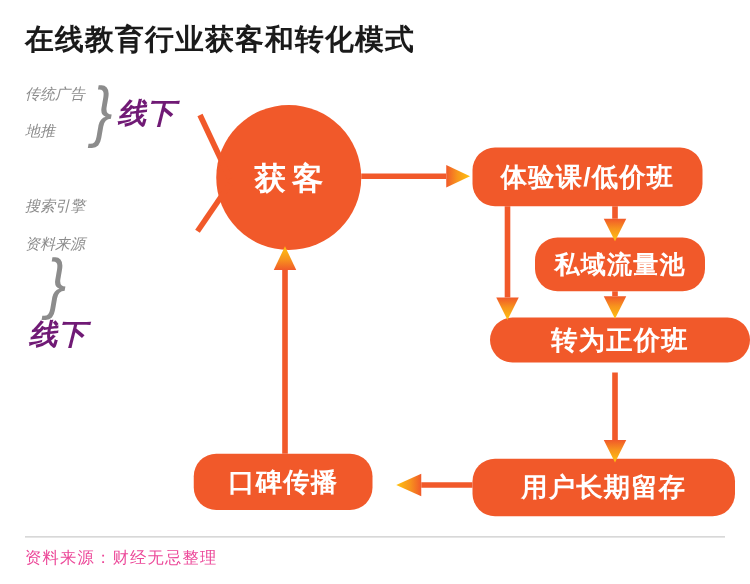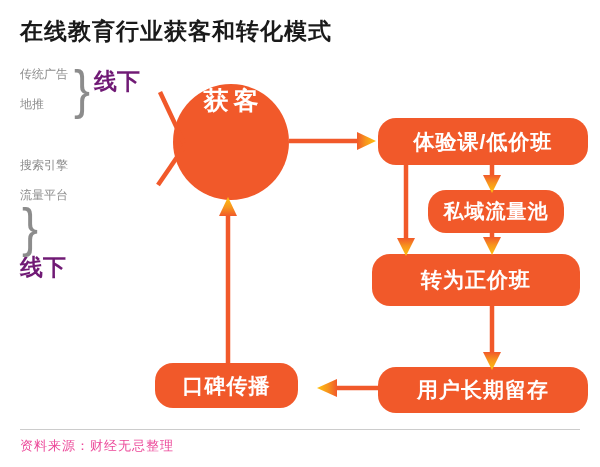--- a/index.html
+++ b/index.html
@@ -15,21 +15,22 @@
     position: absolute;
     left: 20px; top: 16px;
     font-size: 23px;
     font-weight: bold;
     color: #1a1a1a;
     letter-spacing: 1px;
   }
   .channel-group {
     position: absolute;
     display: flex;
-    align-items: flex-start;
+    align-items: center;
+    font-style: italic;
   }
   .channel-group .sources {
     display: flex;
     flex-direction: column;
     gap: 13px;
     font-size: 12px;
     color: #8c8c8c;
     min-width: 52px;
   }
   .brace {
@@ -45,20 +46,21 @@
     font-weight: bold;
     color: #701a75;
   }
   .hub-circle {
     position: absolute;
     left: 173px; top: 84px;
     width: 116px; height: 116px;
     border-radius: 50%;
     background: #F1592A;
     display: flex;
+    align-items: center;
     justify-content: center;
   }
   .hub-circle .hub-label {
     color: #ffffff;
     font-size: 25px;
     font-weight: bold;
     letter-spacing: 5px;
     padding-left: 5px;
   }
   .flow-node {
@@ -66,23 +68,23 @@
     background: #F1592A;
     border-radius: 18px;
     display: flex;
     align-items: center;
     justify-content: center;
     color: #ffffff;
     font-weight: bold;
     font-size: 21px;
     letter-spacing: 1px;
   }
-  .node-trial        { left: 378px; top: 118px; width: 210px; height: 47px; }
+  .node-trial        { left: 378px; top: 118px; width: 184px; height: 47px; }
   .node-private-pool { left: 428px; top: 190px; width: 136px; height: 43px; font-size: 20px; }
-  .node-paid         { left: 372px; top: 254px; width: 208px; height: 52px; }
+  .node-paid         { left: 392px; top: 254px; width: 208px; height: 36px; }
   .node-retention    { left: 378px; top: 367px; width: 210px; height: 46px; }
   .node-word-of-mouth{ left: 155px; top: 363px; width: 143px; height: 45px; }
   .arrow-layer {
     position: absolute;
     left: 0; top: 0;
     width: 600px; height: 467px;
     pointer-events: none;
   }
   .divider {
     position: absolute;
@@ -110,21 +112,21 @@
       <span>传统广告</span>
       <span>地推</span>
     </div>
     <span class="brace">}</span>
     <span class="category">线下</span>
   </div>
 
   <div class="channel-group" style="left:20px; top:157px;flex-direction:column;">
     <div class="sources">
       <span>搜索引擎</span>
-      <span>流量平台</span>
+      <span>资料来源</span>
     </div>
     <span class="brace">}</span>
     <span class="category">线下</span>
   </div>
 
   <div class="hub-circle">
     <span class="hub-label">获客</span>
   </div>
 
   <div class="flow-node node-trial">

